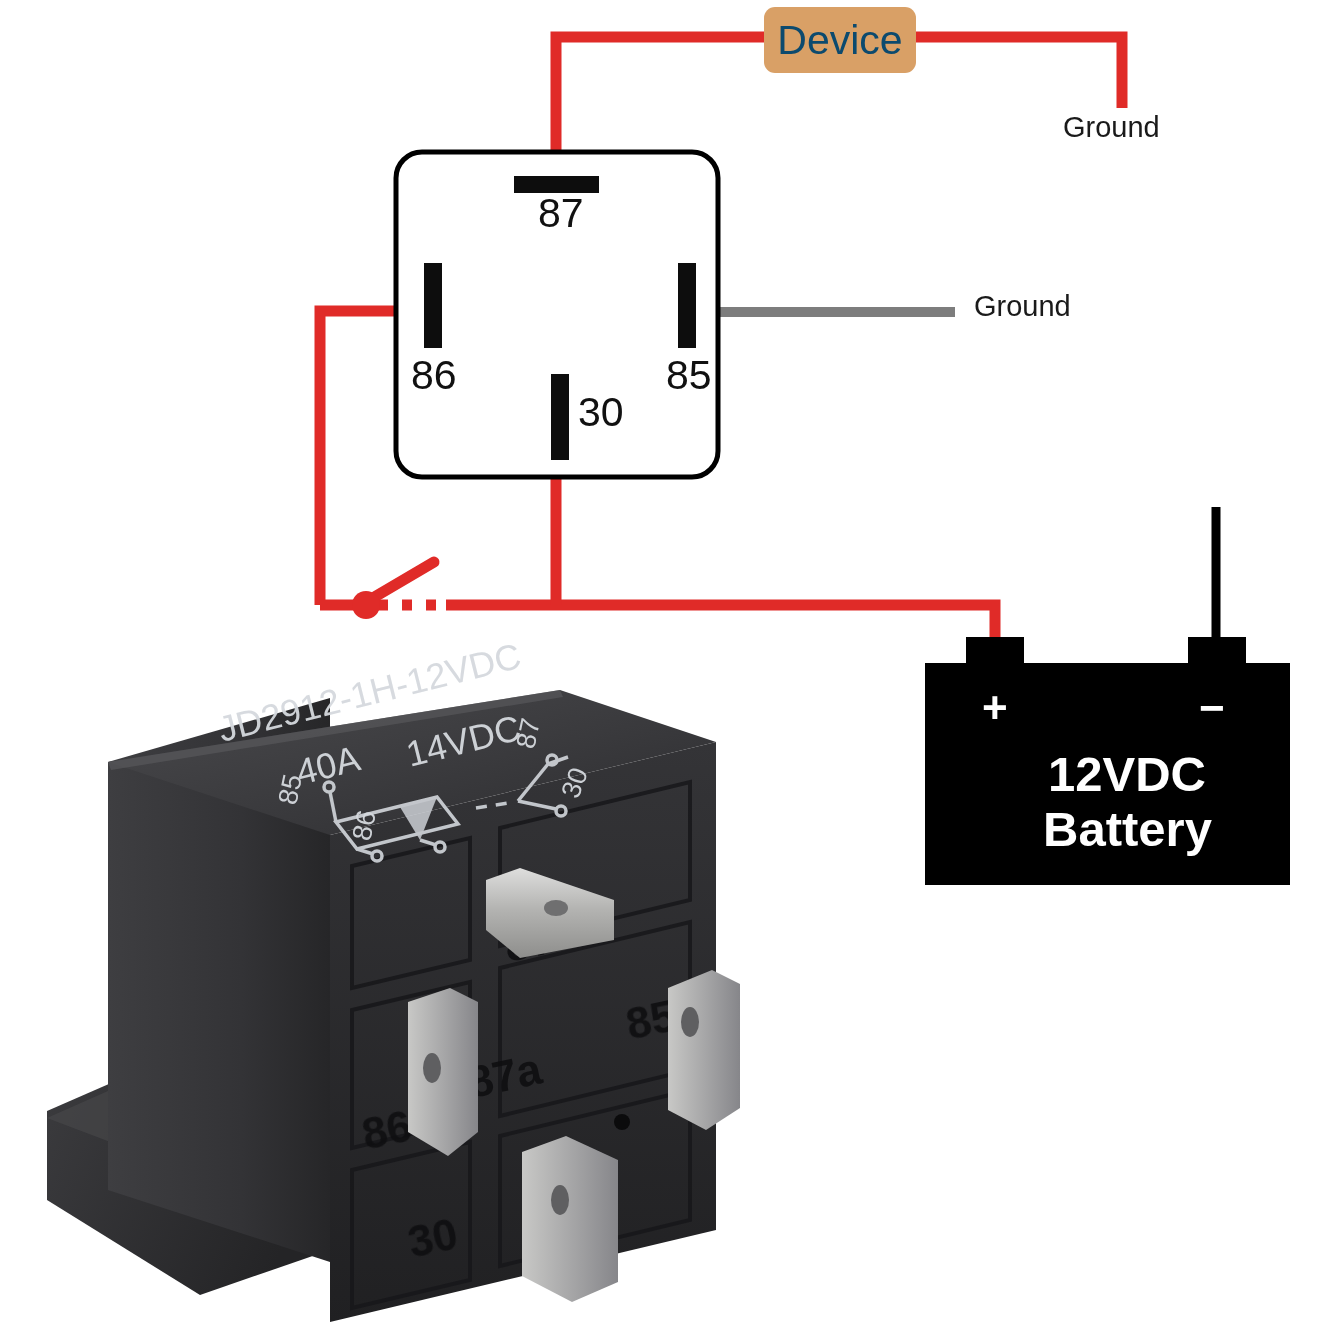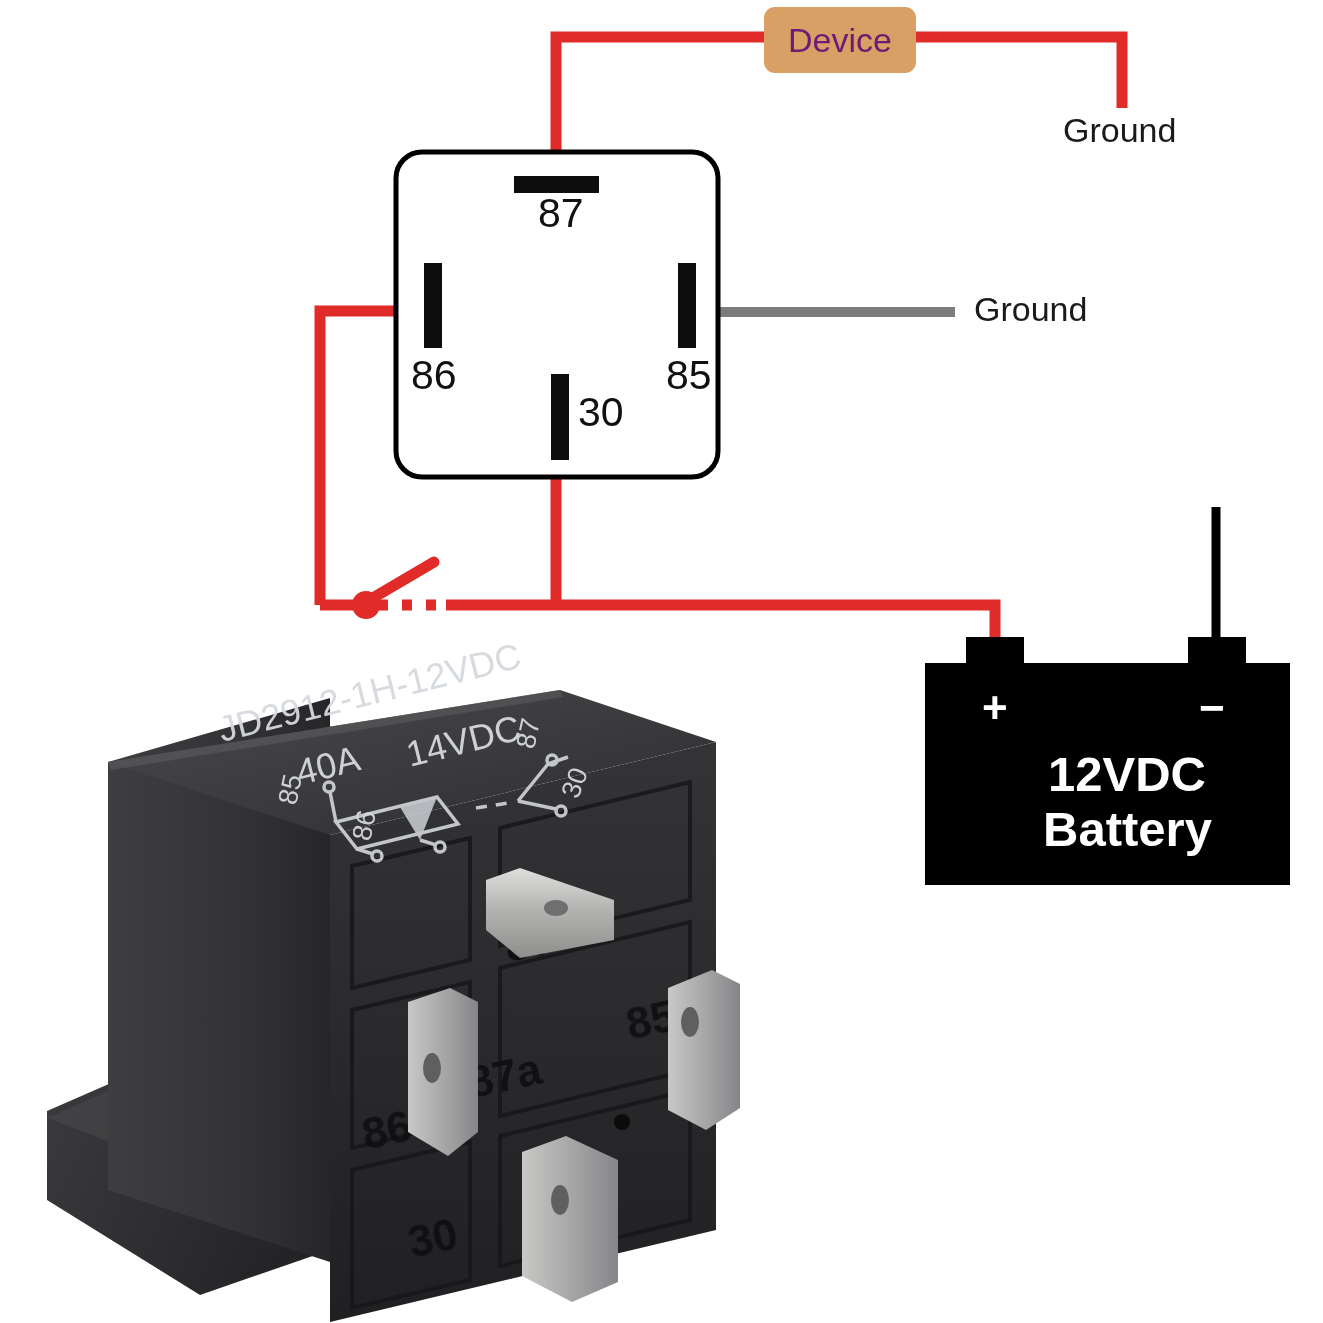--- a/index.html
+++ b/index.html
@@ -22,25 +22,25 @@
   }
   #relay-photo-svg { pointer-events: none; }
 
   .lbl {
     position: absolute;
     font-family: "Liberation Sans", sans-serif;
     color: #111111;
     white-space: nowrap;
     line-height: 1;
   }
-  .lbl-ground { font-size: 34px; color: #1a1a1a; }
+  .lbl-ground { font-size: 29px; color: #1a1a1a; }
   .lbl-term   { font-size: 41px; color: #111111; }
   .lbl-device {
-    font-size: 34px;
-    color: #701a75;
+    font-size: 41px;
+    color: #0c4a6e;
   }
   .lbl-batt {
     font-size: 49px;
     color: #ffffff;
     font-weight: bold;
     text-align: center;
     line-height: 1.08;
   }
   .lbl-sign {
     font-size: 44px;

